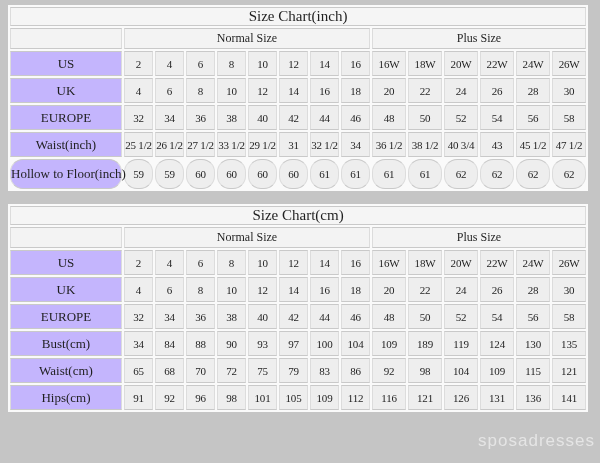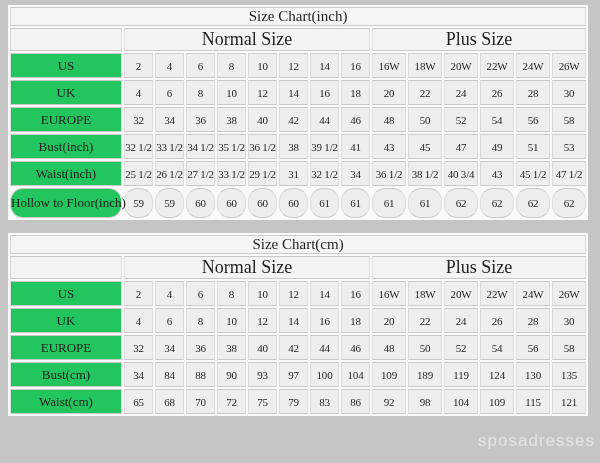--- a/index.html
+++ b/index.html
@@ -38,31 +38,31 @@
     vertical-align: middle;
     padding: 0;
     overflow: visible;
   }
   .title-cell {
     font-size: 15px;
     height: 15px;
     background: #f5f5f5;
   }
   .group-cell {
-    font-size: 18px;
+    font-size: 12px;
     height: 19px;
     background: #f3f3f3;
     text-align: center;
   }
   .corner-cell {
     background: #f3f3f3;
   }
   .label-cell {
     font-size: 13px;
-    background: #22c55e;
+    background: #c4b5fd;
     white-space: nowrap;
   }
   .value-cell {
     font-size: 11px;
     height: 23px;
     white-space: nowrap;
     letter-spacing: -0.2px;
   }
   tr.last-row .value-cell,
   tr.last-row .label-cell {
@@ -157,37 +157,20 @@
           <td class="value-cell">44</td>
           <td class="value-cell">46</td>
           <td class="value-cell">48</td>
           <td class="value-cell">50</td>
           <td class="value-cell">52</td>
           <td class="value-cell">54</td>
           <td class="value-cell">56</td>
           <td class="value-cell">58</td>
         </tr>
         <tr>
-          <td class="label-cell">Bust(inch)</td>
-          <td class="value-cell">32 1/2</td>
-          <td class="value-cell">33 1/2</td>
-          <td class="value-cell">34 1/2</td>
-          <td class="value-cell">35 1/2</td>
-          <td class="value-cell">36 1/2</td>
-          <td class="value-cell">38</td>
-          <td class="value-cell">39 1/2</td>
-          <td class="value-cell">41</td>
-          <td class="value-cell">43</td>
-          <td class="value-cell">45</td>
-          <td class="value-cell">47</td>
-          <td class="value-cell">49</td>
-          <td class="value-cell">51</td>
-          <td class="value-cell">53</td>
-        </tr>
-        <tr>
           <td class="label-cell">Waist(inch)</td>
           <td class="value-cell">25 1/2</td>
           <td class="value-cell">26 1/2</td>
           <td class="value-cell">27 1/2</td>
           <td class="value-cell">33 1/2</td>
           <td class="value-cell">29 1/2</td>
           <td class="value-cell">31</td>
           <td class="value-cell">32 1/2</td>
           <td class="value-cell">34</td>
           <td class="value-cell">36 1/2</td>
@@ -322,18 +305,35 @@
           <td class="value-cell">79</td>
           <td class="value-cell">83</td>
           <td class="value-cell">86</td>
           <td class="value-cell">92</td>
           <td class="value-cell">98</td>
           <td class="value-cell">104</td>
           <td class="value-cell">109</td>
           <td class="value-cell">115</td>
           <td class="value-cell">121</td>
         </tr>
+        <tr>
+          <td class="label-cell">Hips(cm)</td>
+          <td class="value-cell">91</td>
+          <td class="value-cell">92</td>
+          <td class="value-cell">96</td>
+          <td class="value-cell">98</td>
+          <td class="value-cell">101</td>
+          <td class="value-cell">105</td>
+          <td class="value-cell">109</td>
+          <td class="value-cell">112</td>
+          <td class="value-cell">116</td>
+          <td class="value-cell">121</td>
+          <td class="value-cell">126</td>
+          <td class="value-cell">131</td>
+          <td class="value-cell">136</td>
+          <td class="value-cell">141</td>
+        </tr>
       </tbody>
   </table>
 
 </div>
 
 <div class="watermark">sposadresses</div>
 
 </body></html>

